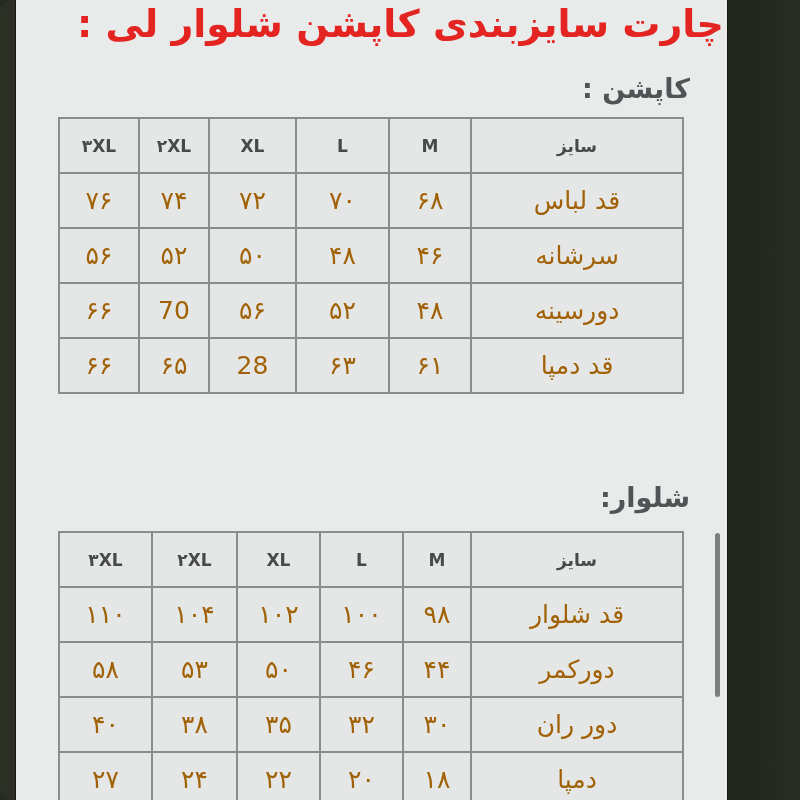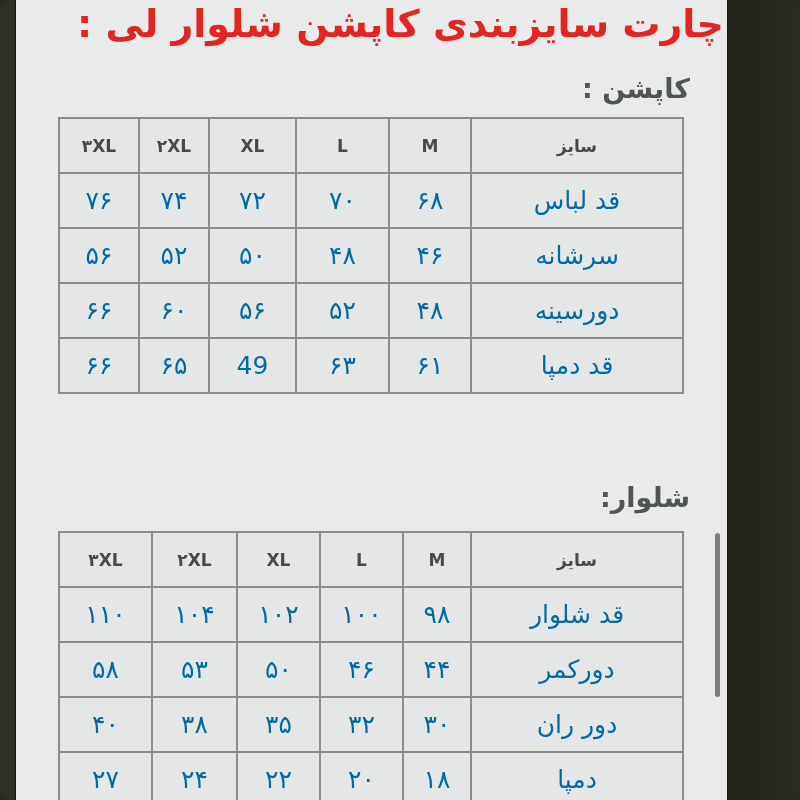--- a/index.html
+++ b/index.html
@@ -61,21 +61,21 @@
     box-sizing: border-box;
   }
   .size-table th {
     font-size: 17px;
     font-weight: bold;
     color: #47494b;
   }
   .size-table td {
     font-size: 25px;
     font-weight: 500;
-    color: #0369a1;
+    color: #a16207;
   }
   .scrollbar-thumb {
     position: absolute;
     left: 715px; top: 533px;
     width: 5px; height: 164px;
     border-radius: 3px;
     background: #7c7f80;
   }
 </style>
 </head>
@@ -122,28 +122,28 @@
           <td dir="auto">۴۸</td>
           <td dir="auto">۵۰</td>
           <td dir="auto">۵۲</td>
           <td dir="auto">۵۶</td>
         </tr>
         <tr>
           <td dir="auto">دورسینه</td>
           <td dir="auto">۴۸</td>
           <td dir="auto">۵۲</td>
           <td dir="auto">۵۶</td>
-          <td dir="auto">۶۰</td>
+          <td dir="auto">70</td>
           <td dir="auto">۶۶</td>
         </tr>
         <tr>
           <td dir="auto">قد دمپا</td>
           <td dir="auto">۶۱</td>
           <td dir="auto">۶۳</td>
-          <td dir="auto">49</td>
+          <td dir="auto">28</td>
           <td dir="auto">۶۵</td>
           <td dir="auto">۶۶</td>
         </tr>
       </tbody>
     </table>
 
     <div class="section-label pants">شلوار:</div>
 
     <table class="size-table pants" dir="rtl">
       <colgroup>

